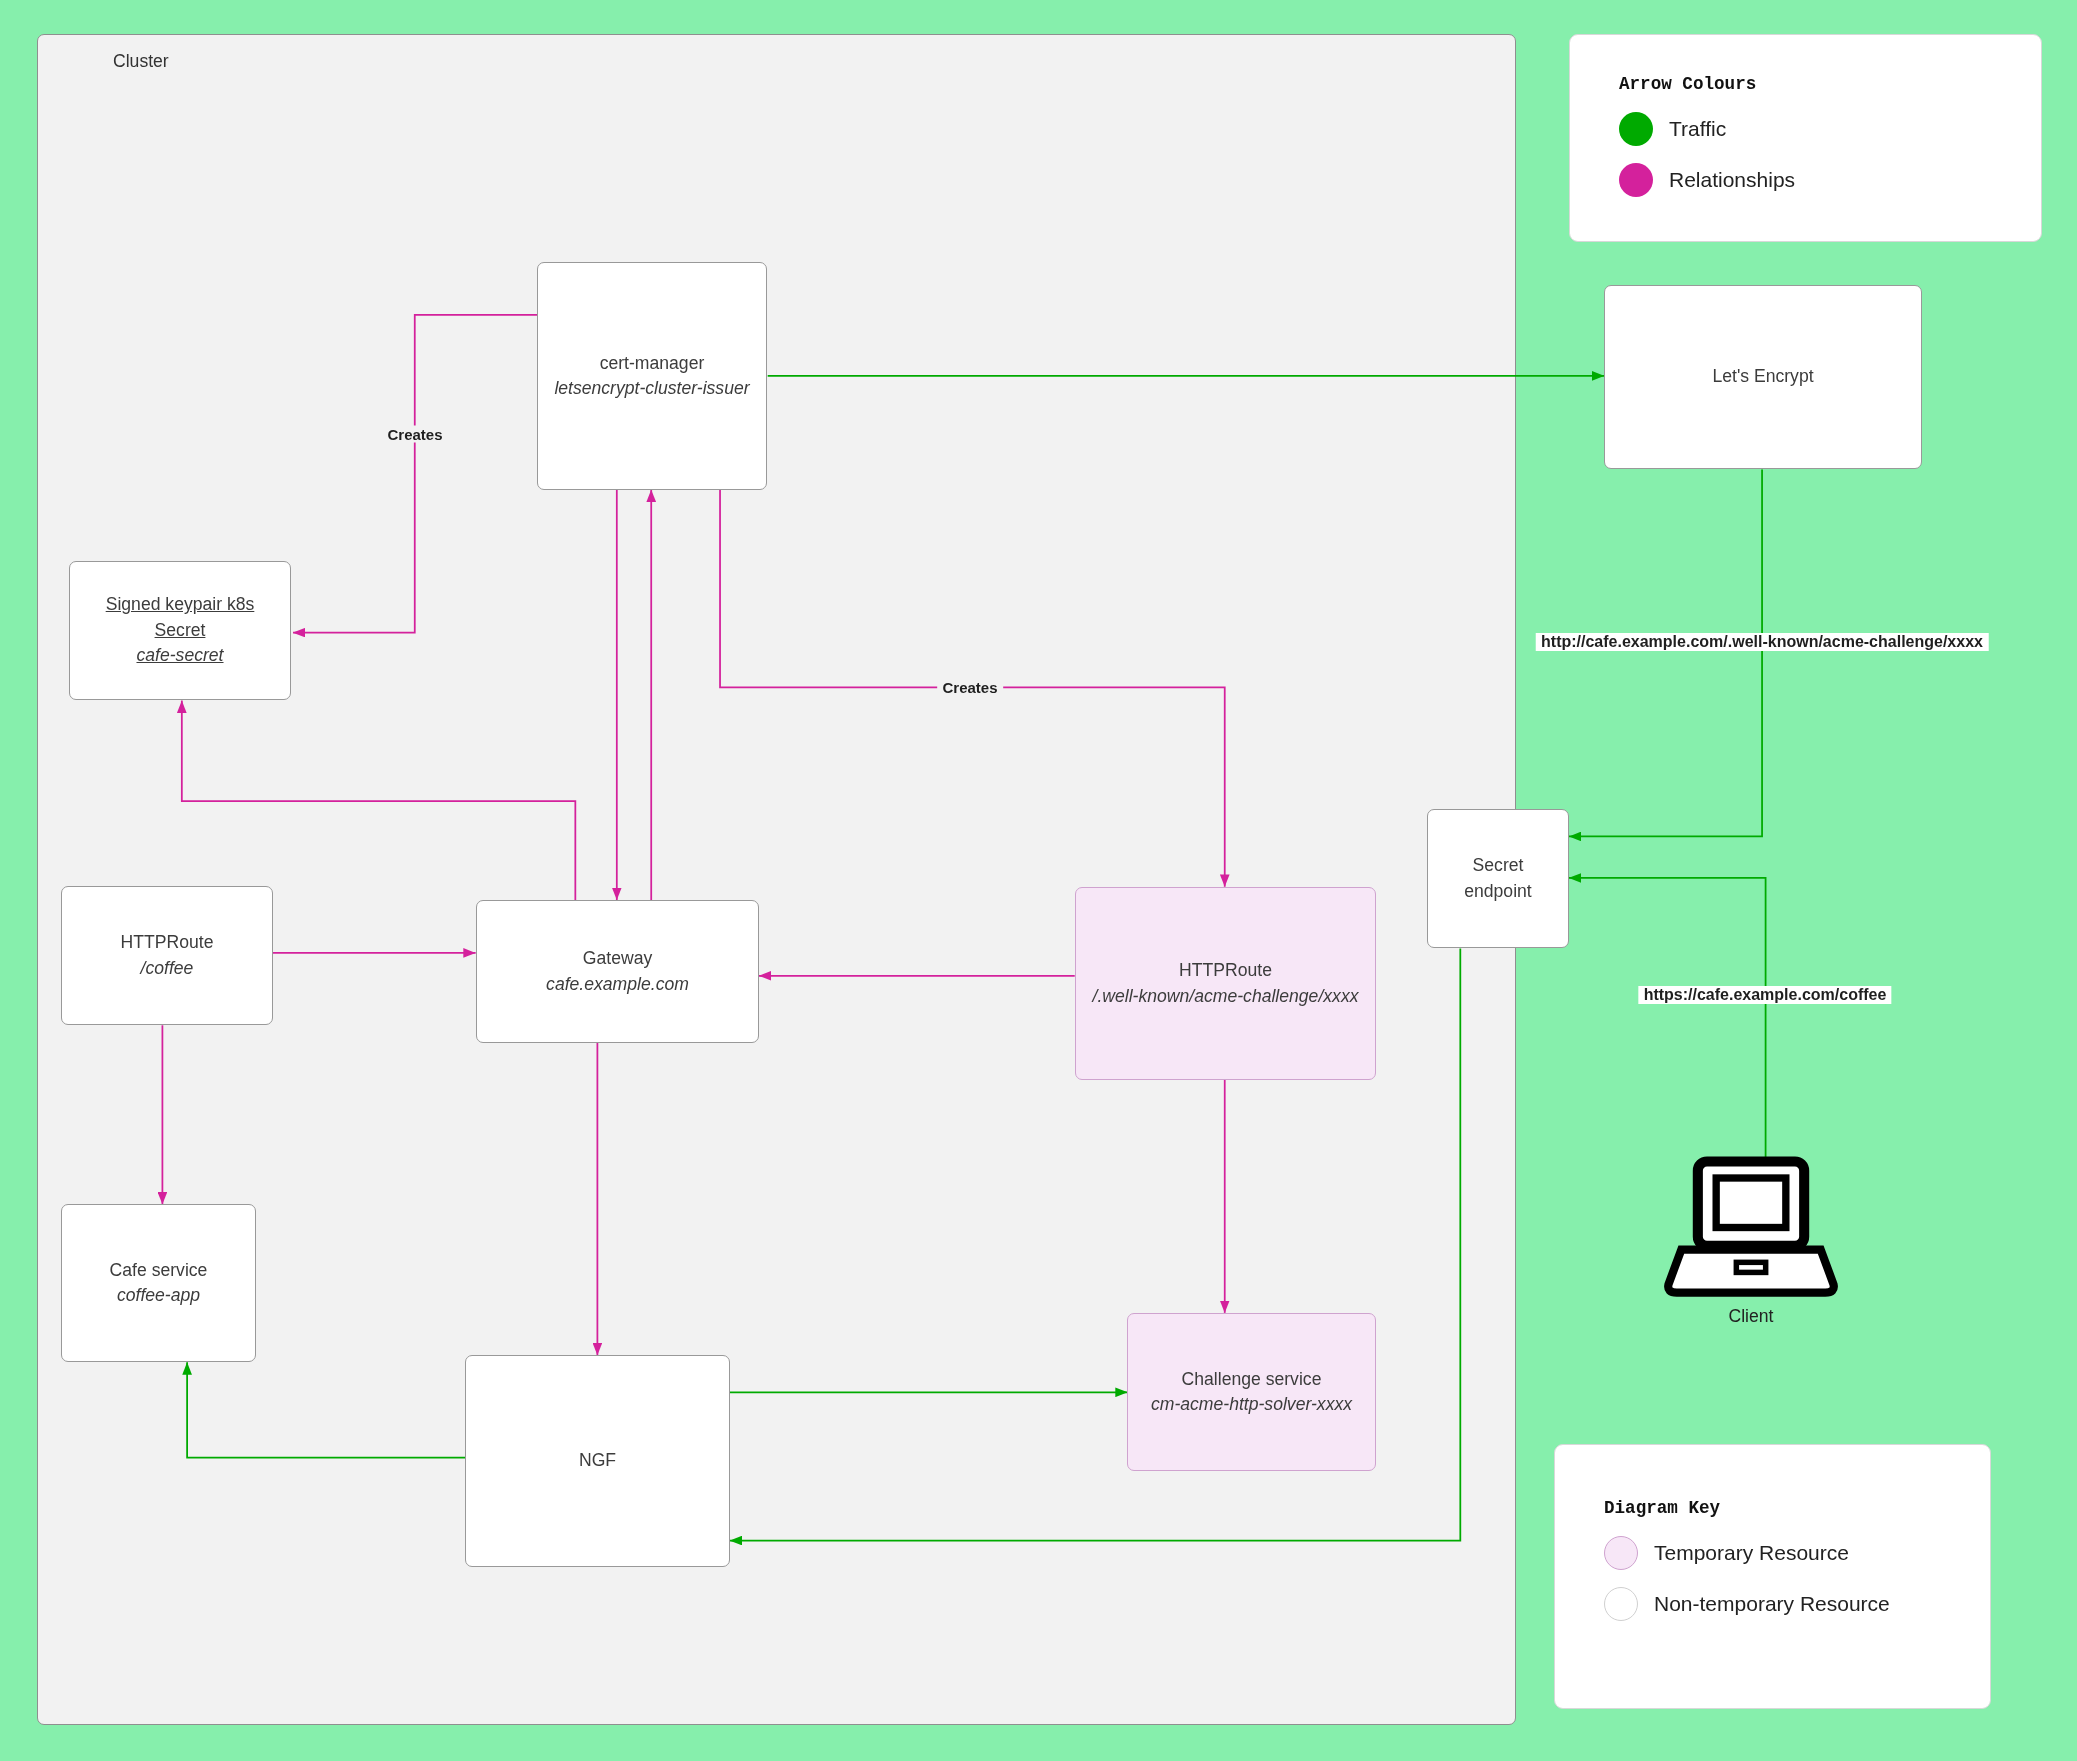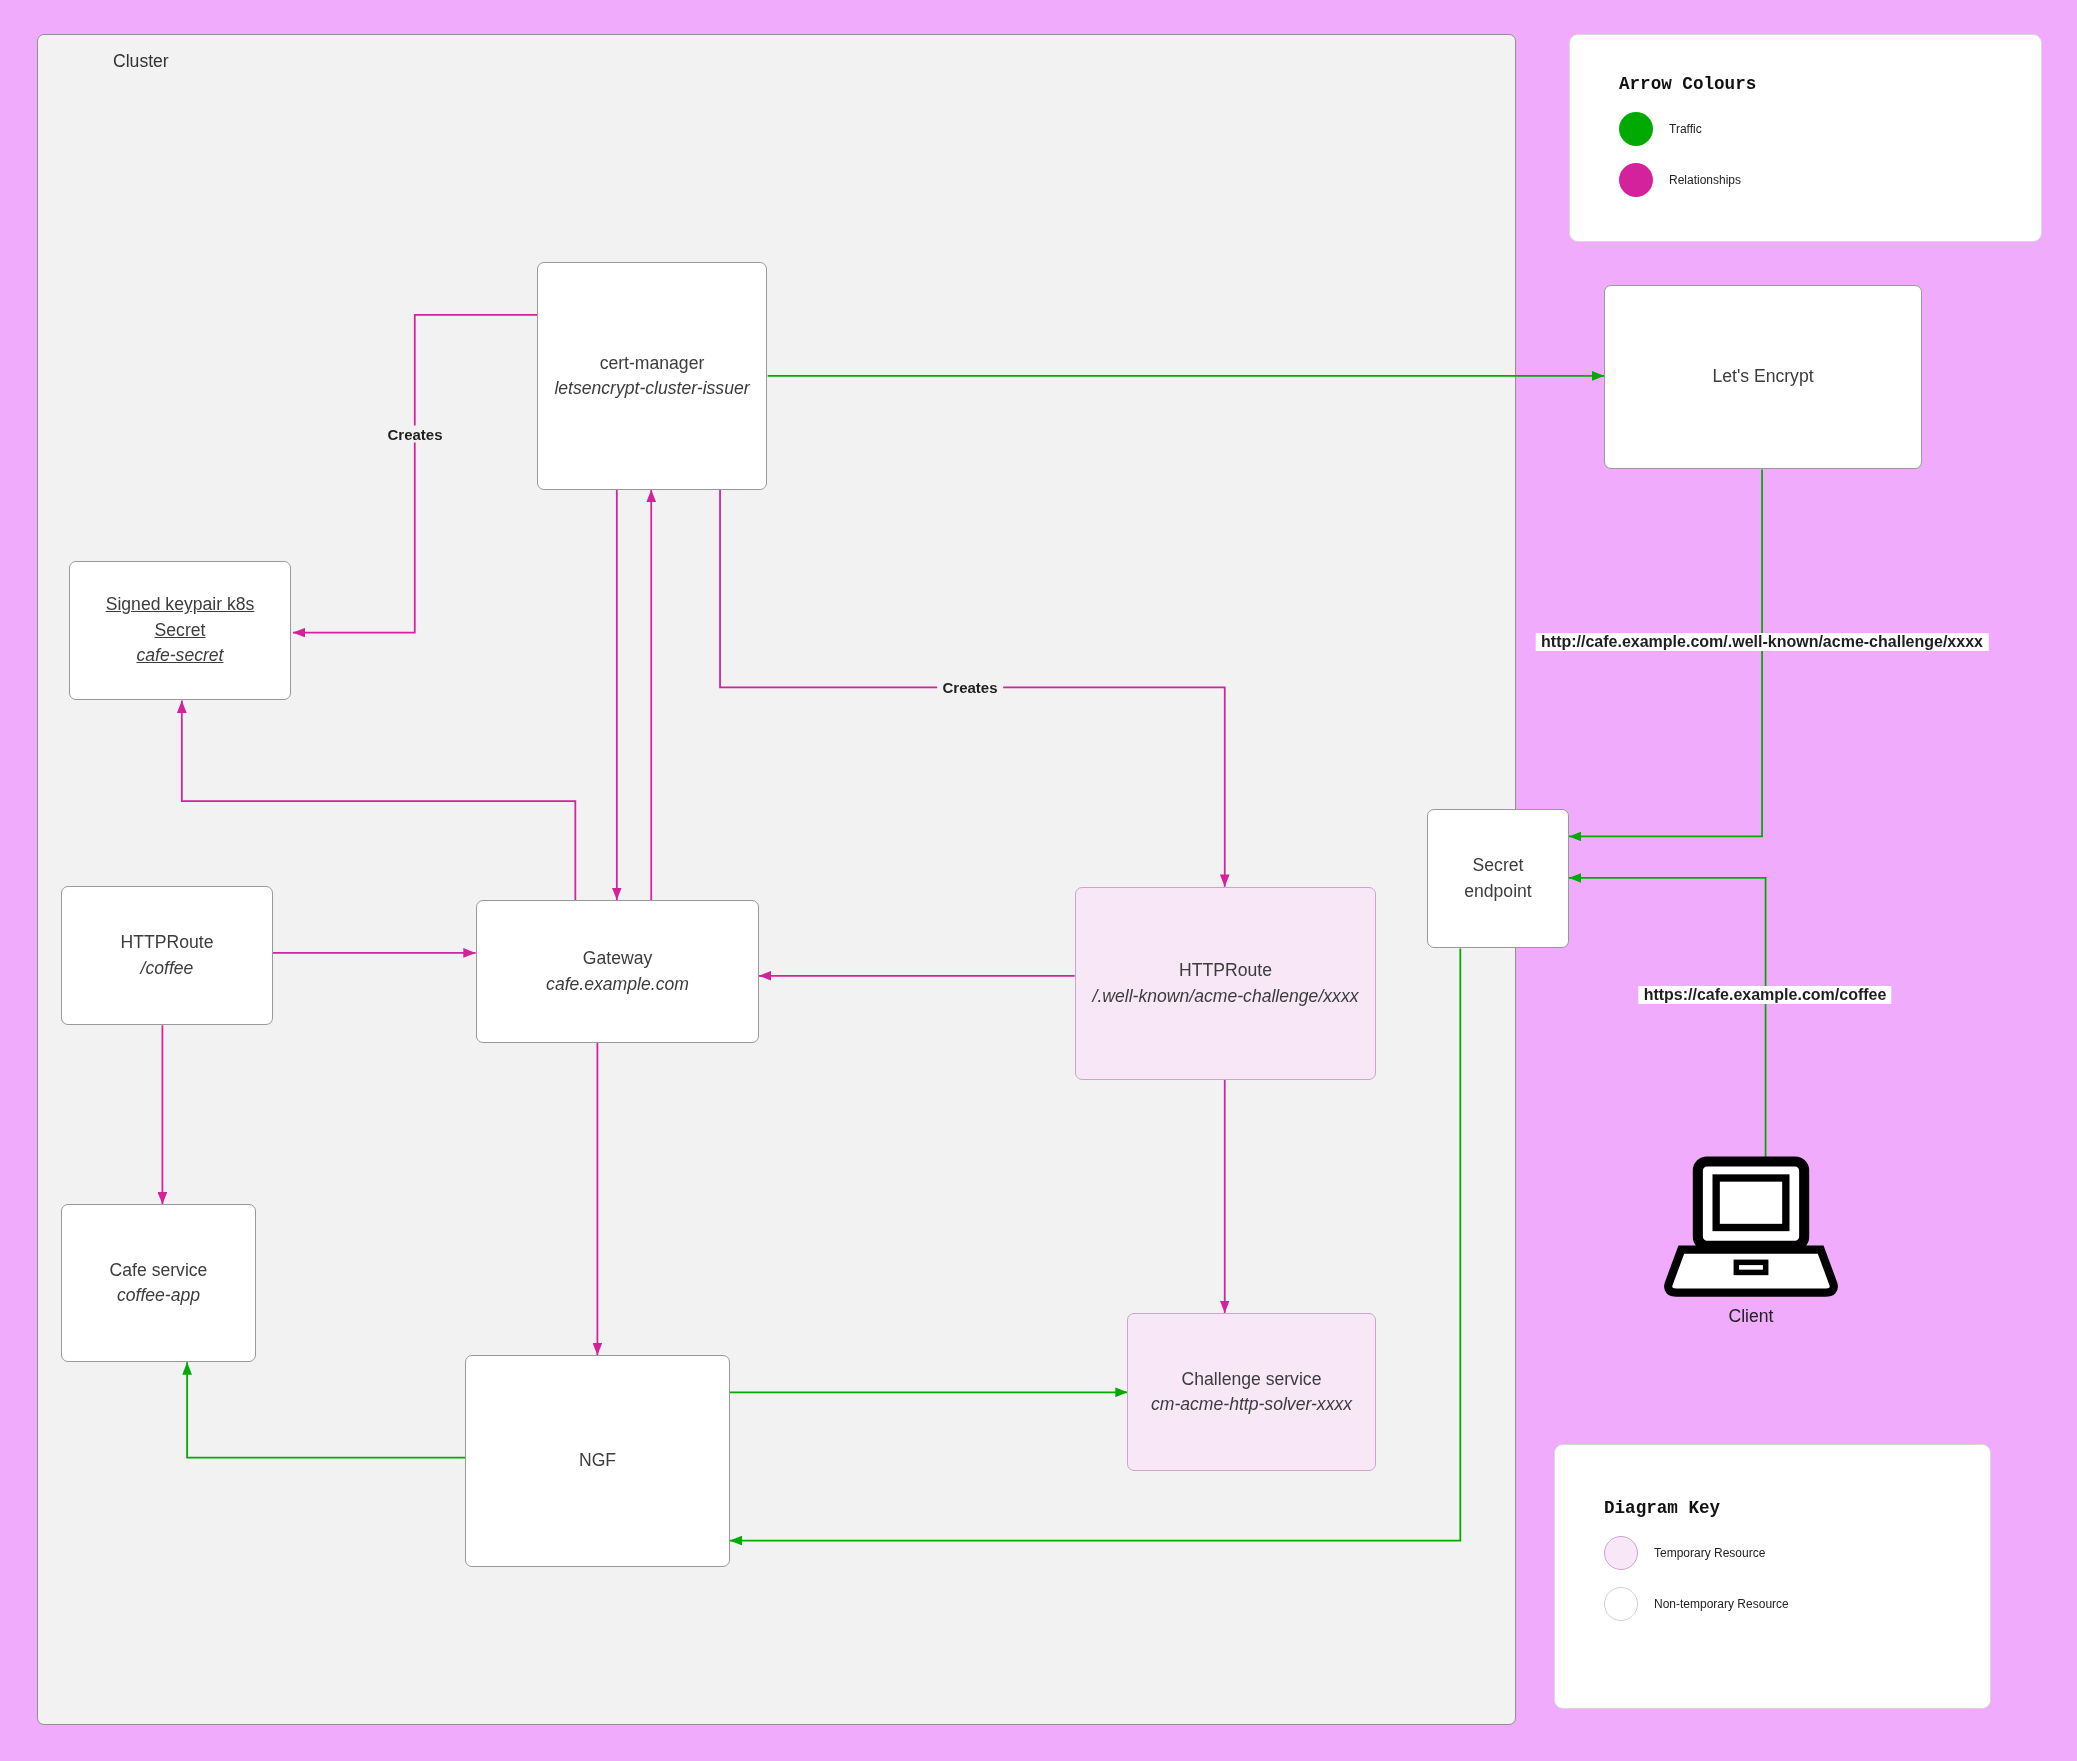--- a/index.html
+++ b/index.html
@@ -1,17 +1,17 @@
 <!DOCTYPE html>
 <html style="font-size:14px"><head>
 <meta charset="utf-8">
 <style>
   * { margin:0; padding:0; box-sizing:border-box; }
   html,body { background:#ffffff; font-family:"Liberation Sans","DejaVu Sans",sans-serif; }
-  .canvas { position:relative; width:2078px; height:1762px; background:#f0abfc; overflow:hidden; }
+  .canvas { position:relative; width:2078px; height:1762px; background:#86efac; overflow:hidden; }
 
   .cluster {
     position:absolute; left:37px; top:34px; width:1479px; height:1691px;
     background:#f2f2f2; border:1.8px solid #8f8f8f; border-radius:7px; z-index:1;
   }
   .cluster-label { position:absolute; left:75px; top:16px; font-size:17.6px; color:#333; }
 
   .arrows { position:absolute; left:0; top:0; z-index:5; pointer-events:none; }
 
   .node {
@@ -35,21 +35,21 @@
   .panel {
     position:absolute; z-index:10; background:#ffffff;
     border:1.3px solid #d8d8d8; border-radius:8.8px;
     padding:39px 26.5px 0 49px;
   }
   .panel-title { font-weight:bold; font-size:17.6px; color:#111;font-family:Liberation Mono, monospace; }
   .legend-row { display:flex; align-items:center; gap:16px; margin-top:17.6px; }
   .swatch { width:34px; height:34px; border-radius:50%; flex:0 0 auto; border:1.3px solid transparent; }
   .swatch.ring-pink { border-color:#cfa3cf; }
   .swatch.ring-gray { border-color:#d0d0d0; }
-  .legend-label { font-size:12px; color:#222; }
+  .legend-label { font-size:21px; color:#222; }
 
   .client { position:absolute; left:1652px; top:1156px; width:198px; z-index:10; text-align:center; }
   .client-label { font-size:17.6px; color:#222; margin-top:3.5px; }
 </style>
 </head>
 <body>
 
 <div class="canvas">
 
   <div class="cluster">

